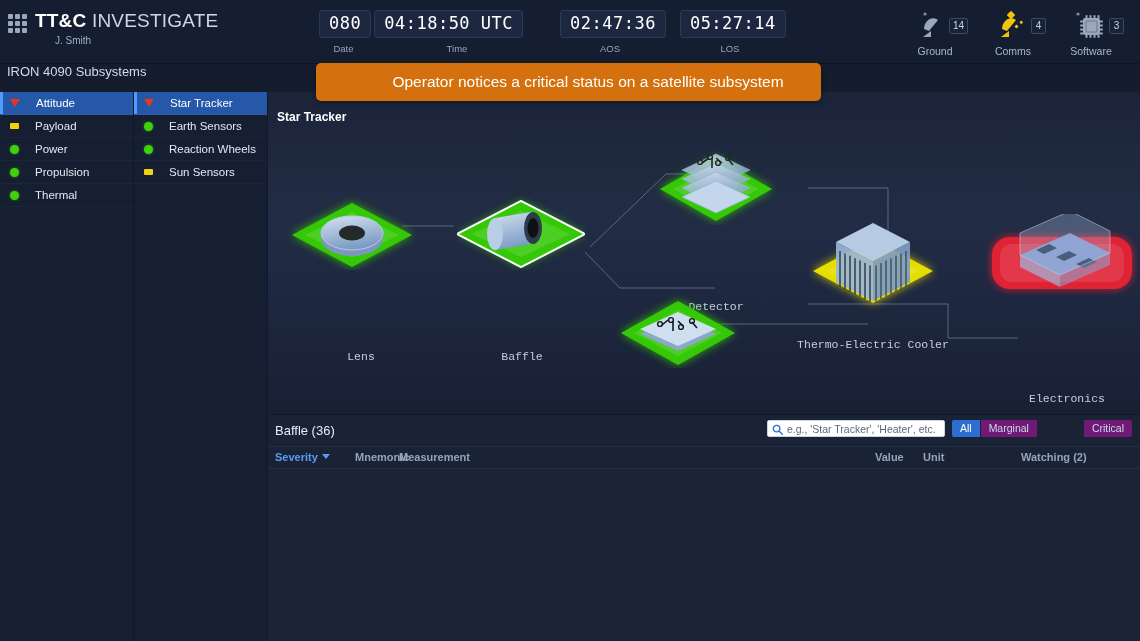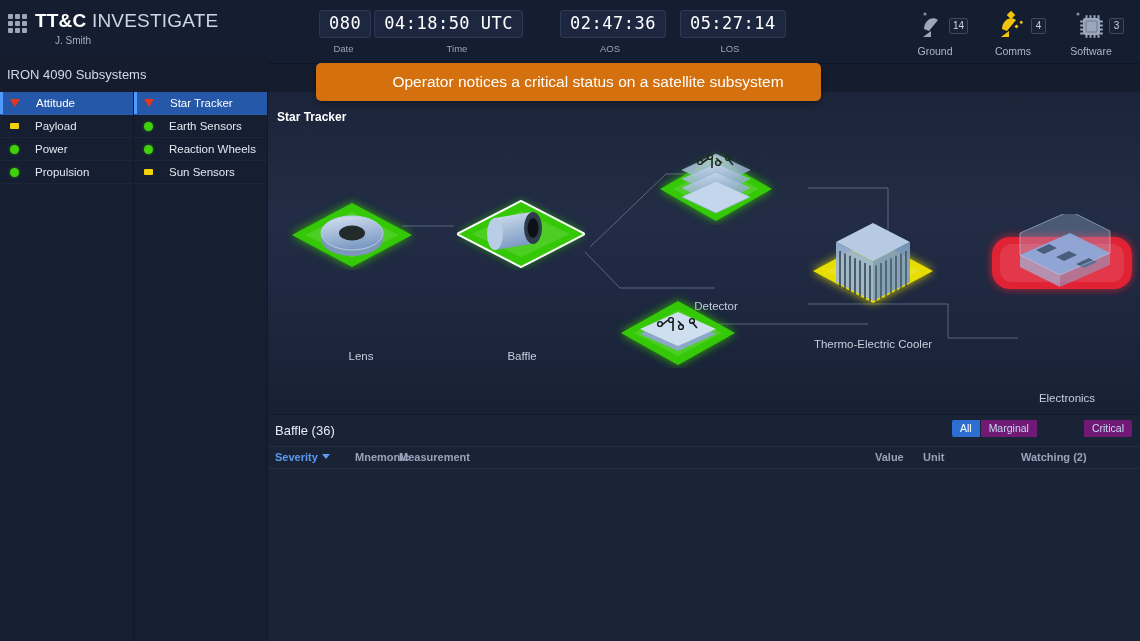--- a/index.html
+++ b/index.html
@@ -67,22 +67,22 @@
     position: absolute; left: 316px; top: 63px; width: 505px; height: 38px;
     background: #d4700d; border-radius: 5px;
     display: flex; align-items: center; justify-content: center;
     color: #ffffff; font-size: 15.5px; z-index: 30;
     box-shadow: 0 2px 6px rgba(0,0,0,.35);
     padding-left: 39px;
   }
 
   
   #subsys-header {
-    position: absolute; left: 0; top: 54px; width: 268px; height: 28px;
-    color: #d2dbe8; font-size: 13px; padding-left: 7px; display:flex; align-items:flex-end;
+    position: absolute; left: 0; top: 64px; width: 268px; height: 28px;
+    color: #d2dbe8; font-size: 13px; padding-left: 7px; display:flex; align-items:flex-start;
     background: #141c2e;
   }
   #col-left  { position: absolute; left: 0;   top: 92px; width: 134px; height: 549px; background: #161e31; border-right: 1px solid #0f1729; }
   #col-right { position: absolute; left: 134px; top: 92px; width: 134px; height: 549px; background: #161e31; border-right: 1px solid #0f1729; }
   .nav-list { position: relative; }
   .nav-item {
     position: relative; height: 23px; display: flex; align-items: center;
     padding-left: 10px; cursor: pointer;
     border-bottom: 1px solid rgba(255,255,255,.035);
   }
@@ -110,21 +110,21 @@
     background-image:
       radial-gradient(circle at 5% 12%, rgba(255,255,255,.06) .6px, transparent .7px),
       radial-gradient(circle at 22% 70%, rgba(255,255,255,.05) .6px, transparent .7px),
       radial-gradient(circle at 40% 30%, rgba(255,255,255,.045) .6px, transparent .7px),
       radial-gradient(circle at 63% 85%, rgba(255,255,255,.05) .6px, transparent .7px),
       radial-gradient(circle at 88% 45%, rgba(255,255,255,.05) .6px, transparent .7px),
       radial-gradient(circle at 96% 88%, rgba(255,255,255,.04) .6px, transparent .7px);
   }
   #diagram-title { position: absolute; left: 9px; top: 18px; color: #ffffff; font-size: 12px; font-weight: bold; z-index: 4; }
   #links { position: absolute; left: 0; top: 0; width: 872px; height: 322px; z-index: 2; }
-  .node { position: absolute; z-index: 3; }
+  .node { position: absolute; z-index: 3; font-family: Liberation Mono, monospace; }
   .node-label { position: absolute; left: 50%; transform: translateX(-50%); white-space: nowrap;
                 color: #c4cedd; font-size: 11.5px; }
 
   
   #panel { position: absolute; left: 268px; top: 414px; width: 872px; height: 227px; background: #1a2236; }
   #panel-top {
     position: absolute; left: 0; top: 0; width: 872px; height: 33px;
     border-top: 1px solid #0f1729; border-bottom: 1px solid #242e46;
     display: flex; align-items: center; background: #1a2236;
   }
@@ -289,20 +289,24 @@
           <span class="st st-warn"></span>
           <span class="nav-label">Payload</span>
         </div>
         <div class="nav-item">
           <span class="st st-ok"></span>
           <span class="nav-label">Power</span>
         </div>
         <div class="nav-item">
           <span class="st st-ok"></span>
           <span class="nav-label">Propulsion</span>
+        </div>
+        <div class="nav-item">
+          <span class="st st-ok"></span>
+          <span class="nav-label">Thermal</span>
         </div>
       </div>
   </div>
 
   <div id="col-right">
     <div class="nav-list" id="component-list">
         <div class="nav-item selected">
           <span class="st st-crit"></span>
           <span class="nav-label">Star Tracker</span>
         </div>
@@ -467,20 +471,27 @@
             <polygon points="34,19 84,-3 124,17 124,39 74,61 34,41" fill="rgba(168,198,236,.30)" stroke="rgba(200,221,245,.5)" stroke-width="1"></polygon>
           </svg><div class="node-label" style="left: 81px; top: 178px;">Electronics</div></div>
       </div>
 
   </div>
 
   <div id="panel">
     <div id="panel-top">
       <div id="panel-title">Baffle (36)</div>
       <div id="panel-controls">
+        <div id="search-box">
+          <svg id="search-icon" width="12" height="12" viewBox="0 0 12 12">
+            <circle cx="4.6" cy="4.6" r="3.3" fill="none" stroke="#2c6fd1" stroke-width="1.3"></circle>
+            <line x1="7.0" y1="7.0" x2="10.8" y2="10.8" stroke="#2c6fd1" stroke-width="1.3"></line>
+          </svg>
+          <input type="text" placeholder="e.g., 'Star Tracker', 'Heater', etc." style="">
+        </div>
         <div class="pill-group" id="filter-pills">
             <div class="pill active">All</div>
             <div class="pill">Marginal</div>
             <div class="pill">Critical</div>
           </div>
       </div>
     </div>
     <div id="table-head">
         <div class="th sorted" style="left: 7px;"><span>Severity</span><span class="sort-caret"></span></div>
         <div class="th" style="left: 87px;"><span>Mnemonic</span></div>

